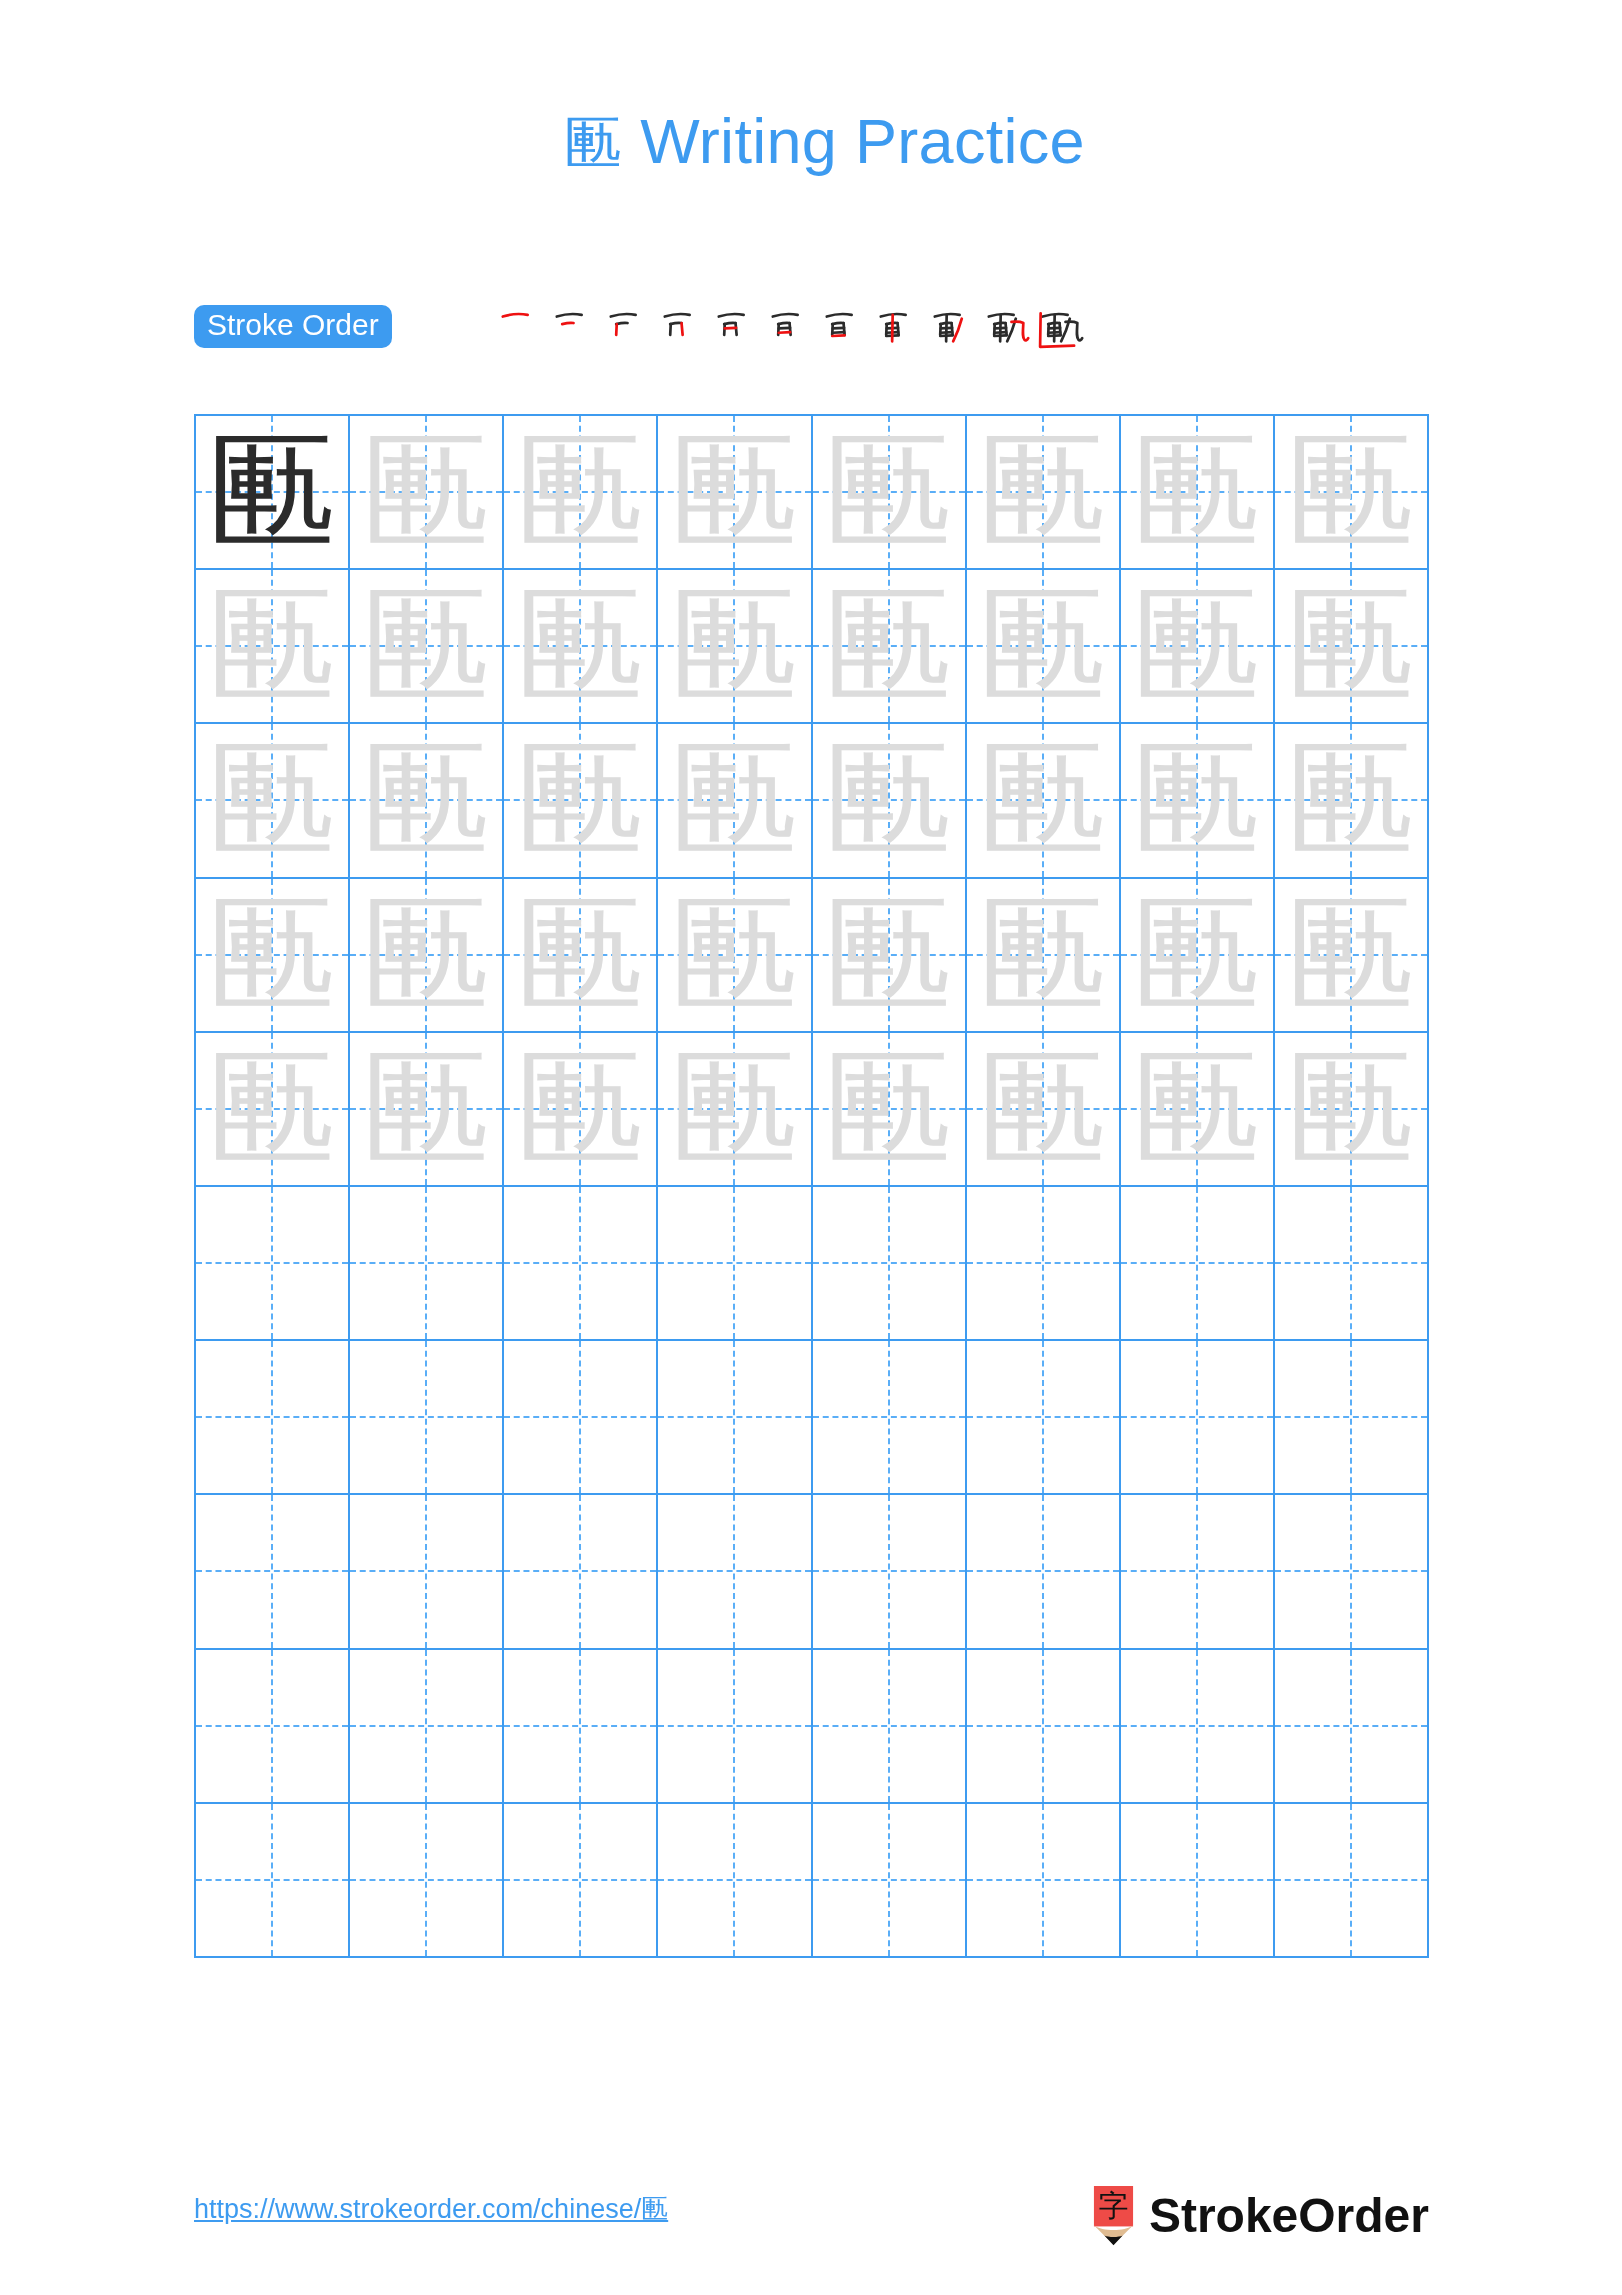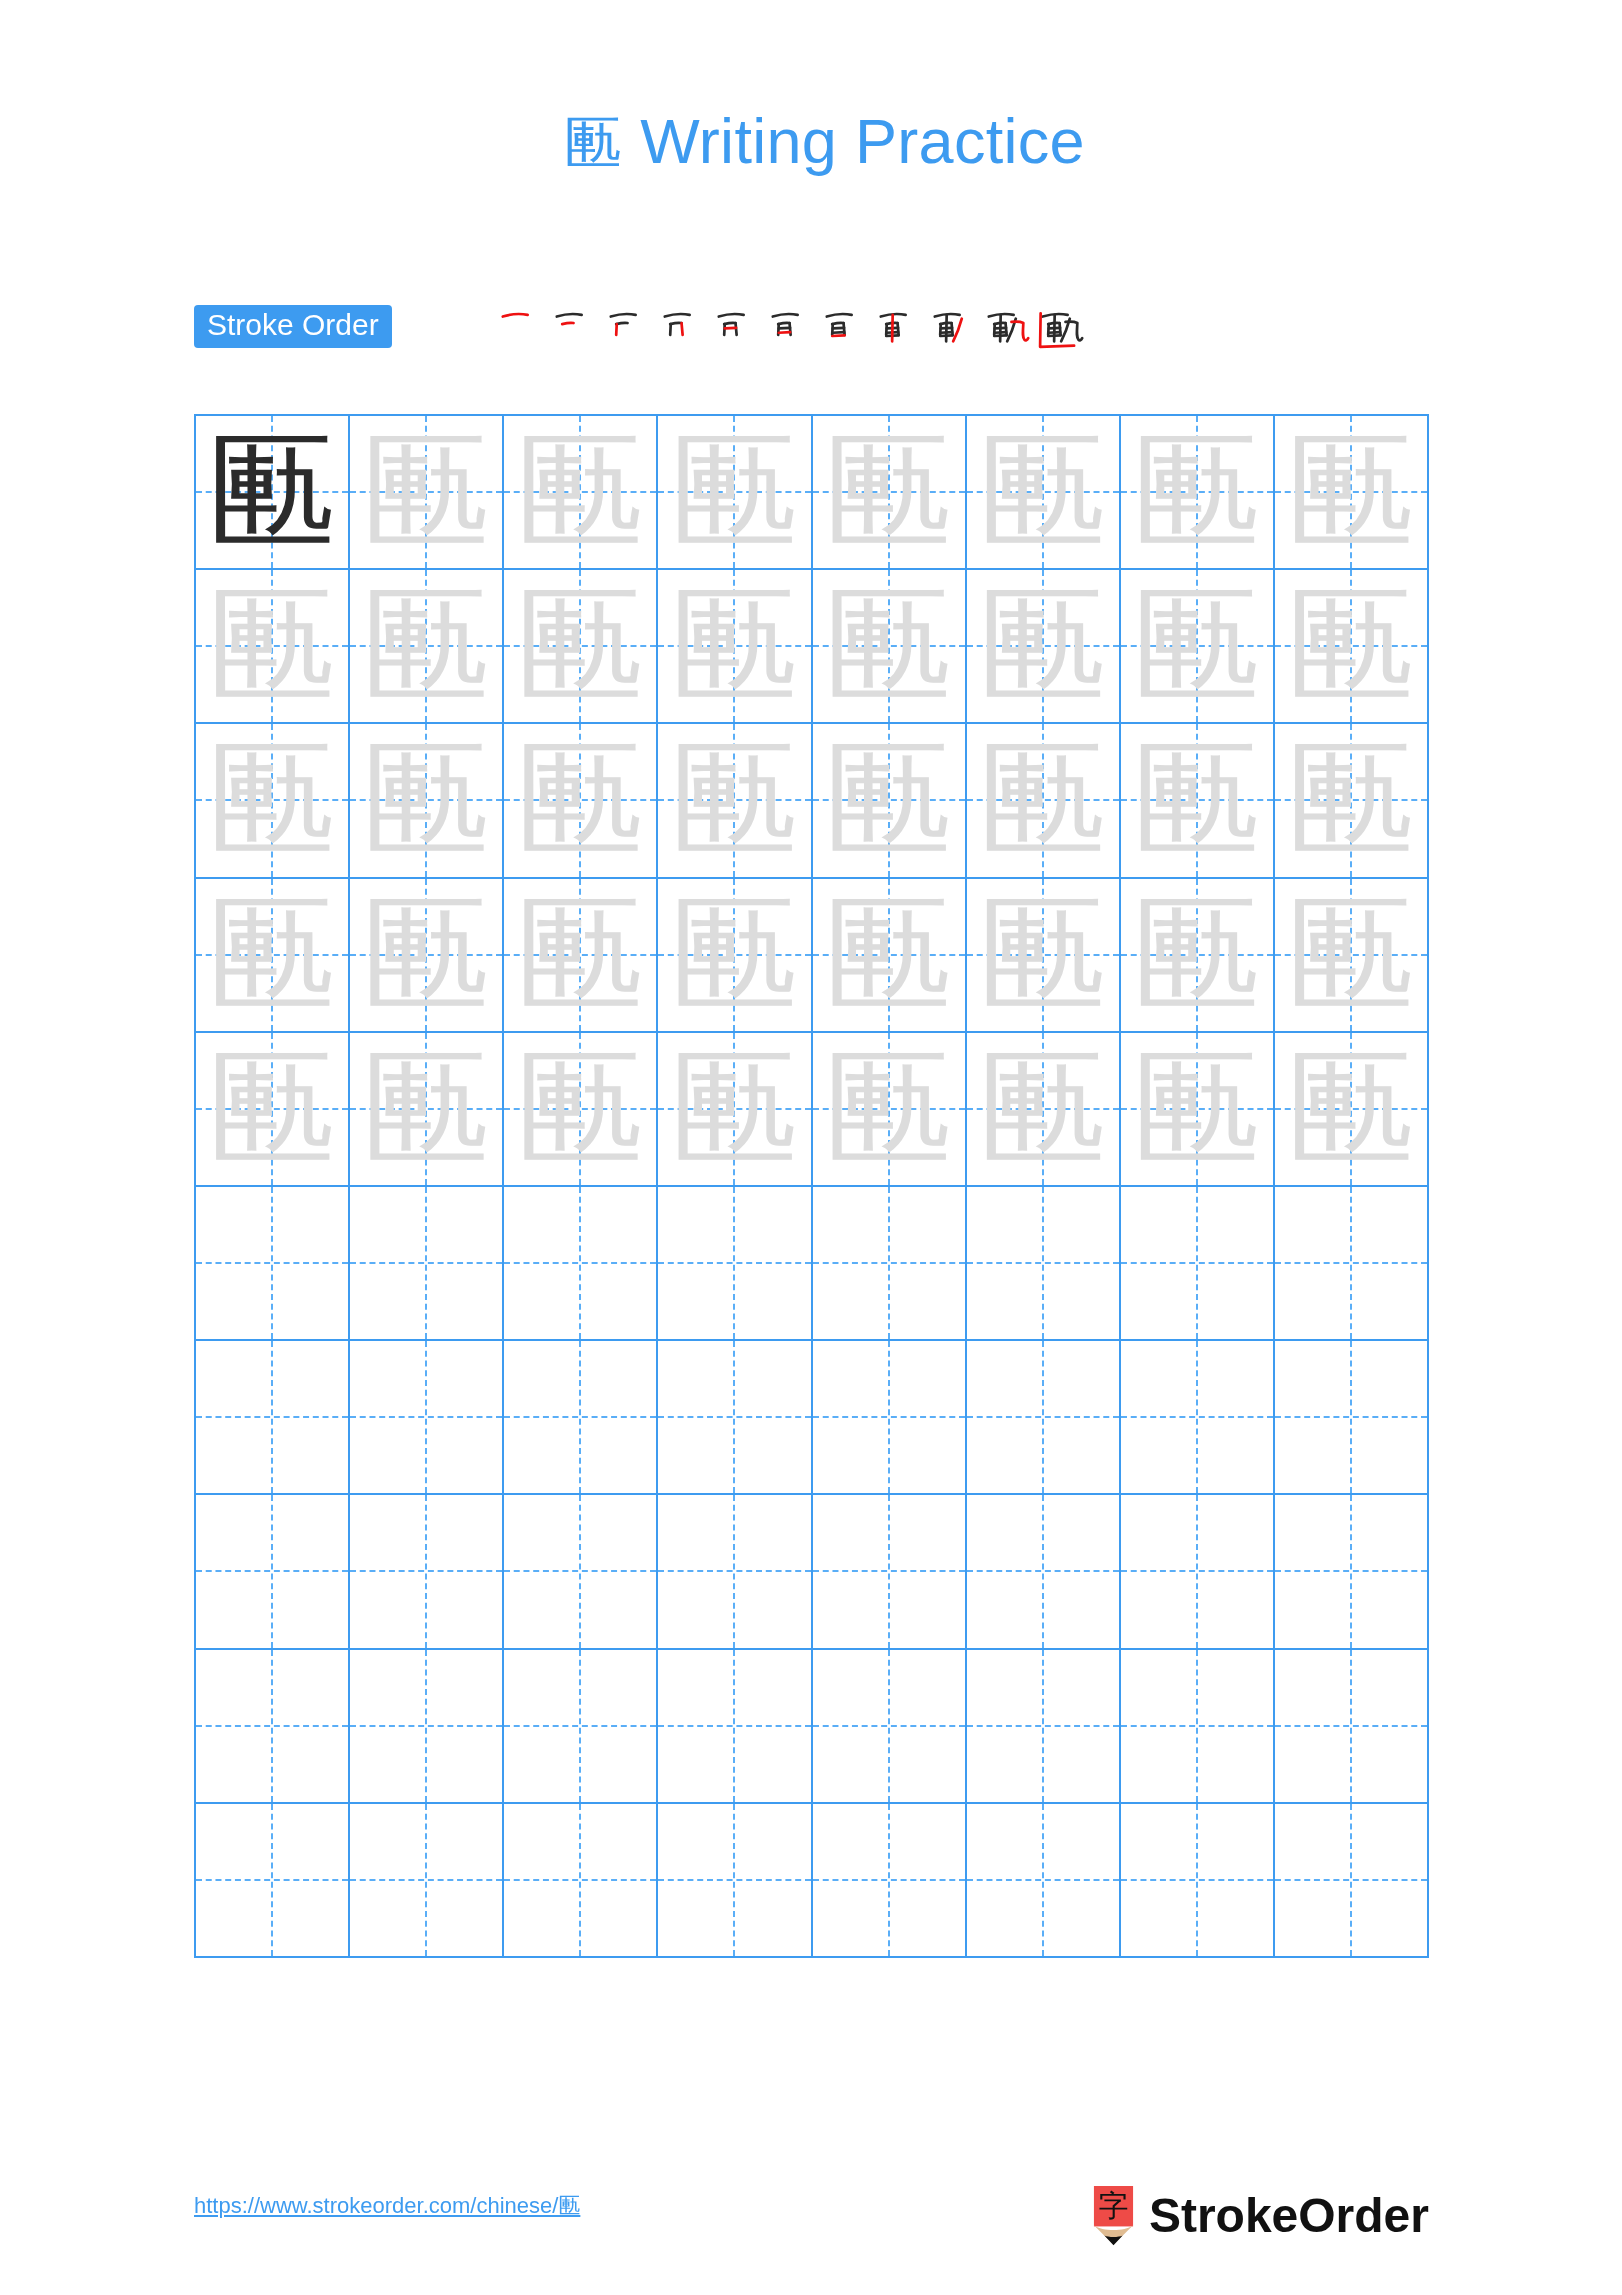--- a/index.html
+++ b/index.html
@@ -46,21 +46,21 @@
     height: 60px;
   }
   #stroke-order-badge {
     position: absolute;
     left: 0;
     top: 3.3px;
     background: #3D9BF0;
     color: #ffffff;
     font-size: 30px;
     padding: 5.2px 13px 7.9px 13px;
-    border-radius: 4px;
+    border-radius: 10px;
     white-space: nowrap;
     line-height: 1.0;
   }
   #stroke-frames {
     position: absolute;
     left: 298px;
     top: -3.9px;
     display: flex;
     flex-direction: row;
     align-items: flex-start;
@@ -142,21 +142,21 @@
     left: 194px;
     top: 2186px;
     width: 1235px;
     height: 72px;
   }
   #footer-url {
     position: absolute;
     left: 0;
     top: 5.2px;
     color: #3D9BF0;
-    font-size: 22px;
+    font-size: 27px;
     white-space: nowrap;
   }
   #brand {
     position: absolute;
     right: 0;
     top: 0;
     display: flex;
     flex-direction: row;
     align-items: center;
     gap: 11.8px;

